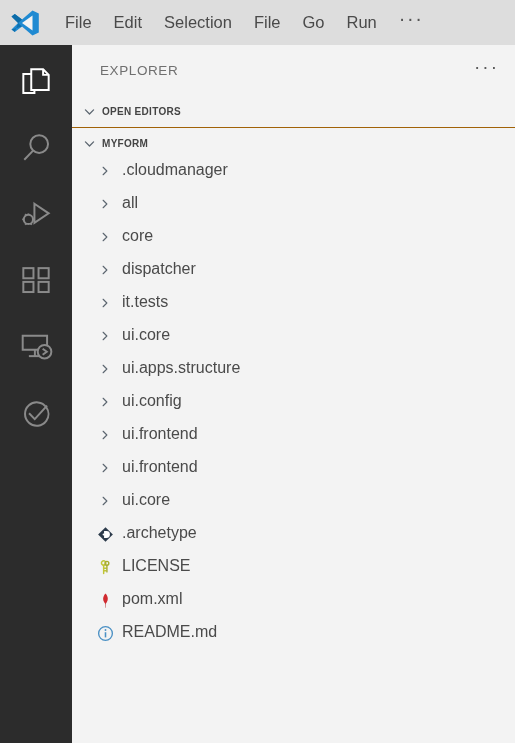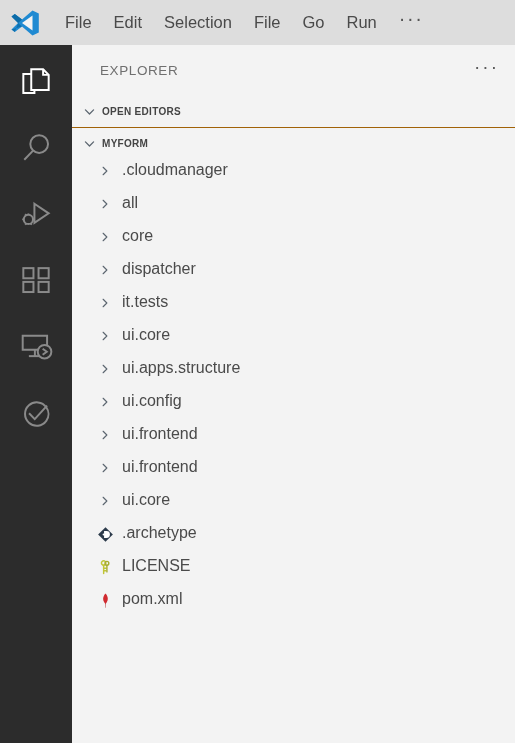--- a/index.html
+++ b/index.html
@@ -479,17 +479,27 @@
         <div class="tree-row">
           <span class="row-icon">
             <svg width="17" height="17" viewBox="0 0 24 24">
               <path fill="#d02a30" d="M12 2.2 C15.8 6.2 16.4 11.3 13.4 15.1 C12.8 15.9 12.3 16.6 12 17.3 C11.7 16.6 11.2 15.9 10.6 15.1 C7.6 11.3 8.2 6.2 12 2.2 Z"></path>
               <path fill="#a81f26" d="M11.6 16.4 L12.3 16.4 L12.1 22.2 L11.6 22.2 Z"></path>
             </svg>
           </span>
           <span class="row-label">pom.xml</span>
         </div>
 
+        <div class="tree-row">
+          <span class="row-icon">
+            <svg width="17" height="17" viewBox="0 0 24 24">
+              <circle cx="12" cy="12" r="9.7" fill="none" stroke="#4a90c4" stroke-width="1.9"></circle>
+              <rect x="10.9" y="10.2" width="2.2" height="7.3" fill="#4a90c4"></rect>
+              <circle cx="12" cy="7.1" r="1.35" fill="#4a90c4"></circle>
+            </svg>
+          </span>
+          <span class="row-label">README.md</span>
+        </div>
 
       </div>
     </div>
   </div>
 </div>
 
 </body></html>

